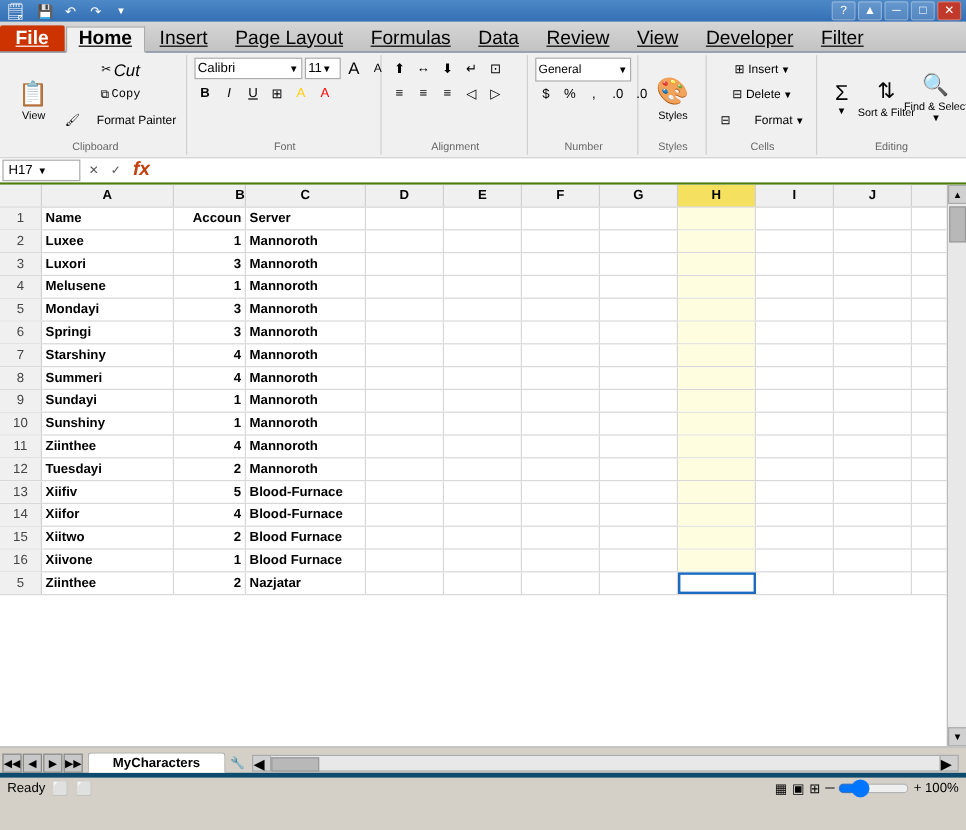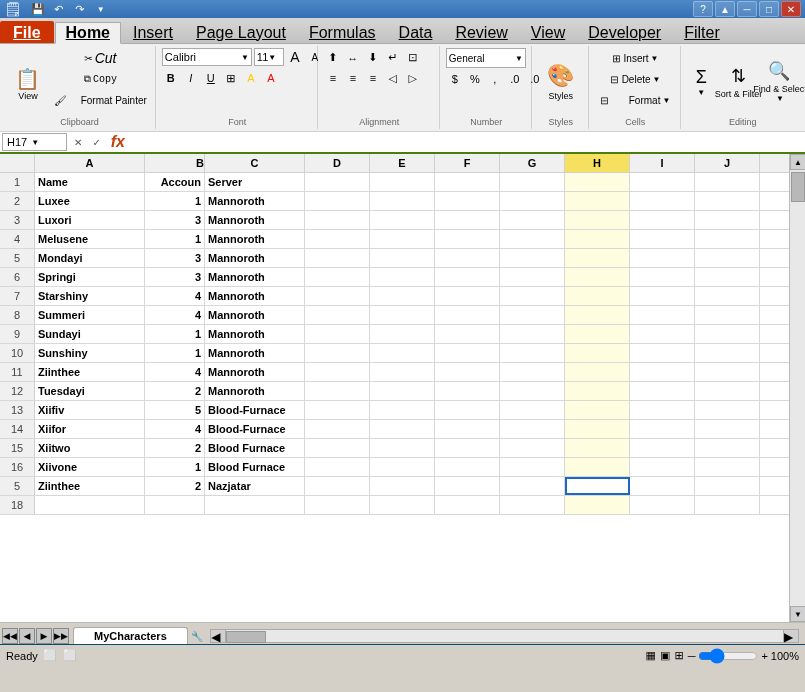--- a/index.html
+++ b/index.html
@@ -269,21 +269,21 @@
     .col-g { width: 65px; min-width: 65px; }
     .col-h { width: 65px; min-width: 65px; background: #fff8cc; }
     .col-i { width: 65px; min-width: 65px; }
     .col-j { width: 65px; min-width: 65px; }
 
     .col-h-header { background: #f5e060 !important; }
 
     
     #status-bar {
       background: #d4d0c8;
-      border-top: 1px solid #0c4a6e;
+      border-top: 4px solid #0c4a6e;
       height: 22px;
       display: flex;
       align-items: center;
       justify-content: space-between;
       padding: 0 6px;
       font-size: 11px;
     }
     .status-left { display: flex; align-items: center; gap: 6px; }
     .status-right { display: flex; align-items: center; gap: 4px; }
 
@@ -799,33 +799,20 @@
           <div class="grid-cell col-b bold-cell">2</div>
           <div class="grid-cell col-c bold-cell">Nazjatar</div>
           <div class="grid-cell col-d"></div>
           <div class="grid-cell col-e"></div>
           <div class="grid-cell col-f"></div>
           <div class="grid-cell col-g"></div>
           <div class="grid-cell col-h" style="border: 2px solid rgb(26, 106, 191); background: white;"></div>
           <div class="grid-cell col-i"></div>
           <div class="grid-cell col-j"></div>
         </div>
-        <div class="grid-row">
-          <div class="row-num">18</div>
-          <div class="grid-cell col-a"></div>
-          <div class="grid-cell col-b"></div>
-          <div class="grid-cell col-c"></div>
-          <div class="grid-cell col-d"></div>
-          <div class="grid-cell col-e"></div>
-          <div class="grid-cell col-f"></div>
-          <div class="grid-cell col-g"></div>
-          <div class="grid-cell col-h" style="background: rgb(255, 253, 224);"></div>
-          <div class="grid-cell col-i"></div>
-          <div class="grid-cell col-j"></div>
-        </div>
       </div>
   </div>
 
   <div class="vscroll">
     <div class="scroll-btn">▲</div>
     <div style="flex:1;background:#e8e8e8;">
       <div style="width:14px;height:30px;background:#b8b8b8;border:1px solid #999;margin:2px auto;"></div>
     </div>
     <div class="scroll-btn">▼</div>
   </div>

